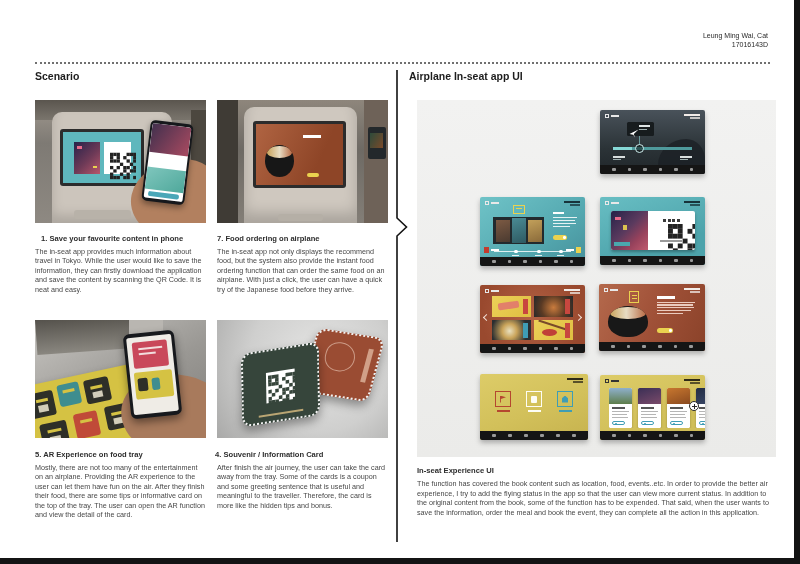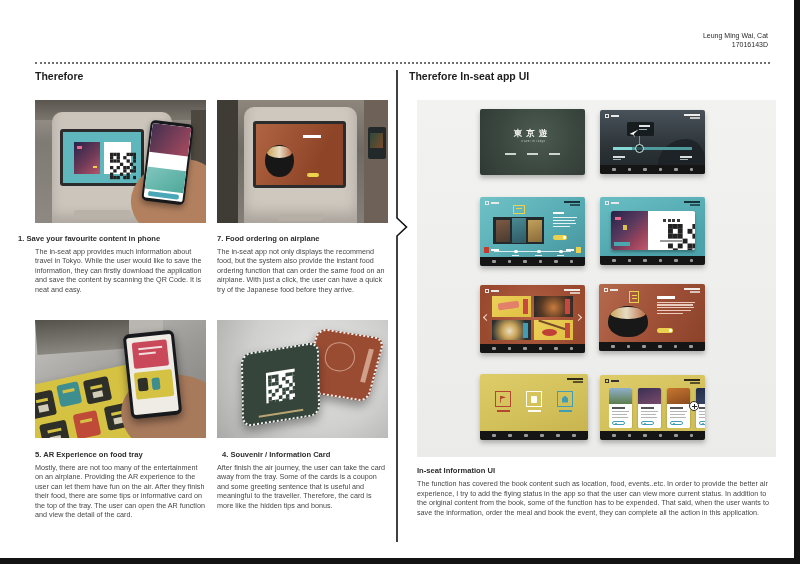--- a/index.html
+++ b/index.html
@@ -20,23 +20,23 @@
   .sec-h{font-size:10.5px;font-weight:700;color:#1d1d1d}
   #scenario-h{left:35px;top:70px}
   #appui-h{left:409px;top:70px}
 
   
   .divider{left:390px;top:68px;width:20px;height:476px}
 
   
   .caption-title{font-size:7.6px;font-weight:700;color:#2e2e2e}
   .caption-body{font-size:7.2px;line-height:9.4px;color:#474747;text-align:left}
-  .ct1{left:18px;top:234px;width:172px}.ct2{left:217px;top:234px;width:172px}
+  .ct1{left:41px;top:234px;width:172px}.ct2{left:217px;top:234px;width:172px}
   .cb1{left:35px;top:247px;width:170px}.cb2{left:217px;top:247px;width:172px}
-  .ct3{left:35px;top:450px;width:172px}.ct4{left:222px;top:450px;width:172px}
+  .ct3{left:35px;top:450px;width:172px}.ct4{left:215px;top:450px;width:172px}
   .cb3{left:35px;top:463px;width:172px}.cb4{left:217px;top:463px;width:172px}
 
   
   .photo{position:absolute;width:171px;height:123px;overflow:hidden;background:#8d8a86}
   .ph1{left:35px;top:100px}.ph2{left:217px;top:100px}
   .ph3{left:35px;top:320px;height:118px}.ph4{left:217px;top:320px;height:118px}
   .photo *{position:absolute}
 
   
   .ph1{background:linear-gradient(180deg,#a29a90 0%,#7e7a74 35%,#8e8982 100%)}
@@ -254,22 +254,22 @@
 <body>
 
 <div class="page">
 
   <div class="abs author">
     <div>Leung Ming Wai, Cat</div>
     <div>17016143D</div>
   </div>
   <div class="abs dotrule"></div>
 
-  <h2 class="abs sec-h" id="scenario-h">Therefore</h2>
-  <h2 class="abs sec-h" id="appui-h">Therefore In-seat app UI</h2>
+  <h2 class="abs sec-h" id="scenario-h">Scenario</h2>
+  <h2 class="abs sec-h" id="appui-h">Airplane In-seat app UI</h2>
 
   <svg class="abs divider" viewBox="0 0 20 476">
     <polyline points="7,2 7,150 16.5,159 7,168 7,474" fill="none" stroke="#121212" stroke-width="1.6"></polyline>
   </svg>
 
   <div class="photo ph1">
     <div class="bin"></div>
     <div class="seat">
       <div class="bezel">
         <div class="scrn">
@@ -462,29 +462,20 @@
   <div class="abs caption-body cb1">The in-seat app provides much information about travel in Tokyo. While the user would like to save the information, they can firstly download the application and save the content by scanning the QR Code. It is neat and easy.</div>
   <div class="abs caption-body cb2">The in-seat app not only displays the recommend food, but the system also provide the instant food ordering function that can order the same food on an airplane. With just a click, the user can have a quick try of the Japanese food before they arrive.</div>
 
   <div class="abs caption-title ct3">5. AR Experience on food tray</div>
   <div class="abs caption-title ct4">4. Souvenir / Information Card</div>
   <div class="abs caption-body cb4">After finish the air journey, the user can take the card away from the tray. Some of the cards is a coupon and some greeting sentence that is useful and meaningful to the traveller. Therefore, the card is more like the hidden tips and bonus.</div>
   <div class="abs caption-body cb3">Mostly, there are not too many of the entertainment on an airplane. Providing the AR experience to the user can let them have fun on the air. After they finish their food, there are some tips or informative card on the top of the tray. The user can open the AR function and view the detail of the card.</div>
 
   <div class="abs panel"></div>
 
-  <div class="scr s1">
-    <div class="ttl">東京遊</div>
-    <div class="sub">Travel in Tokyo</div>
-    <div class="menu">
-        <i></i>
-        <i></i>
-        <i></i>
-      </div>
-  </div>
 
   <div class="scr s2">
     <div class="mnt"></div>
     <div class="tl">
         <i></i>
         <em></em>
       </div>
     <div class="logo lt">
         <i></i>
         <em></em>
@@ -808,18 +799,18 @@
     <div class="navbar">
         <span class="navicon"></span>
         <span class="navicon"></span>
         <span class="navicon"></span>
         <span class="navicon"></span>
         <span class="navicon"></span>
         <span class="navicon"></span>
       </div>
   </div>
 
-  <div class="abs panel-cap-h">In-seat Information UI</div>
+  <div class="abs panel-cap-h">In-seat Experience UI</div>
   <div class="abs panel-cap-b">The function has covered the book content such as location, food, events..etc. In order to provide the better air experience, I try to add the flying status in the app so that the user can view more current status. In addition to the original content from the book, some of the function has to be expended. That said, when the user wants to save the information, order the meal and book the event, they can complete all the action in this application.</div>
 
   <div class="edge-r"></div>
   <div class="edge-b"></div>
 </div>
 
 </body></html>

